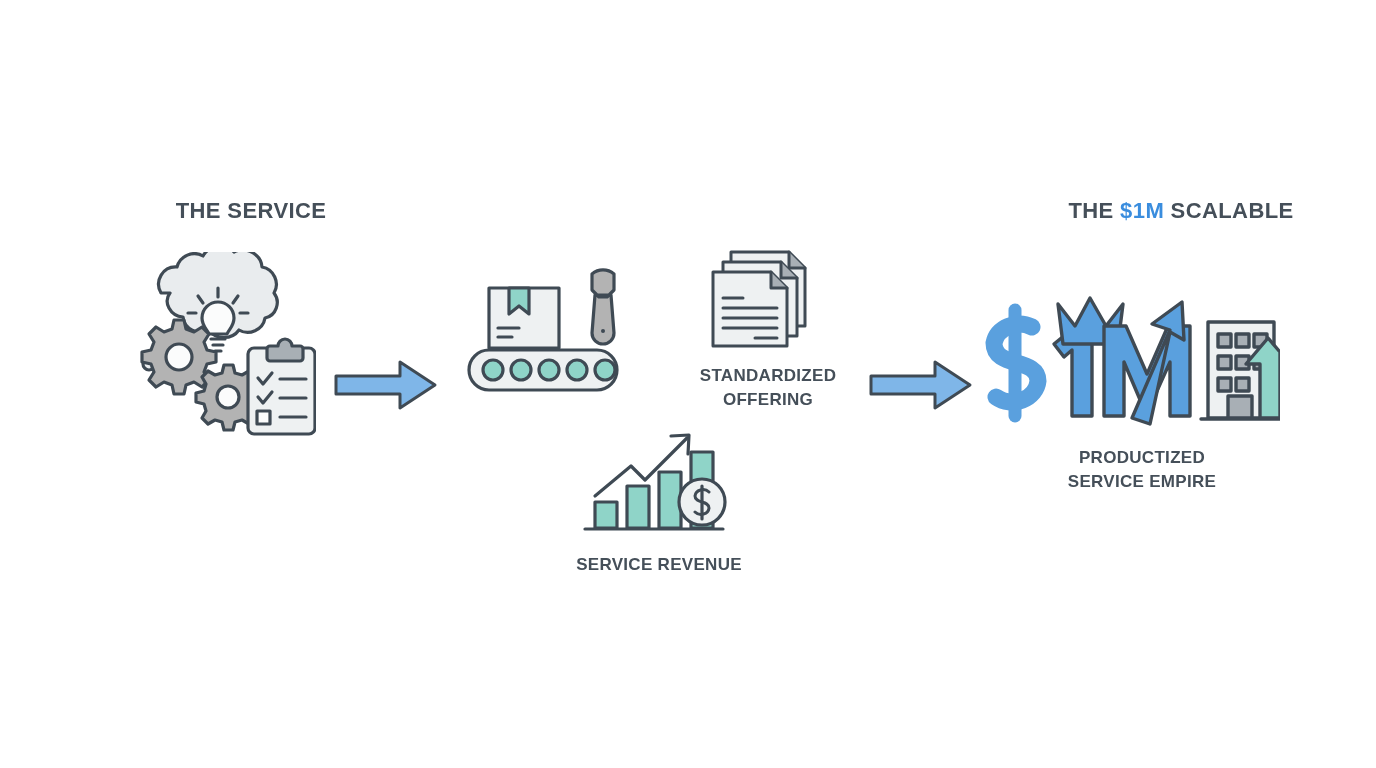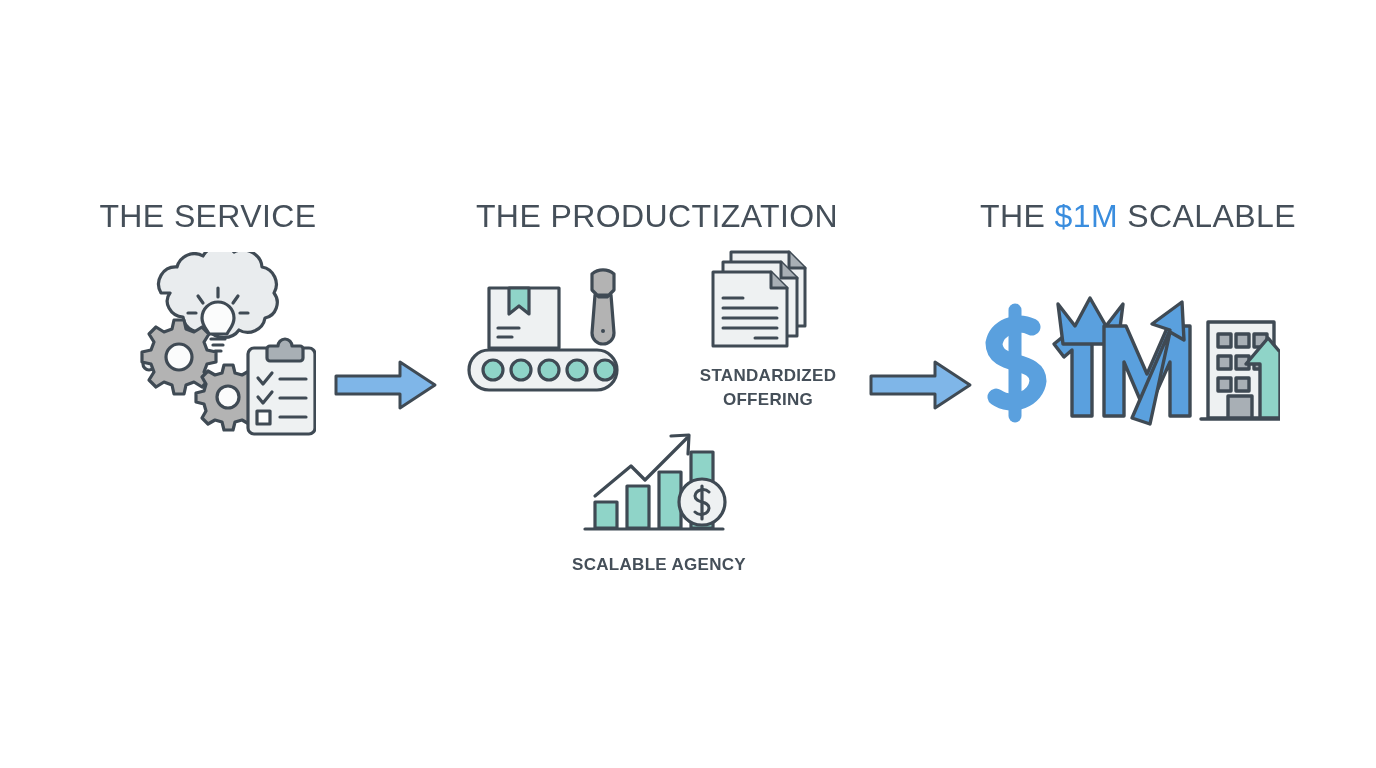--- a/index.html
+++ b/index.html
@@ -17,26 +17,27 @@
   .canvas {
     position: relative;
     width: 1376px;
     height: 768px;
     background: #ffffff;
   }
 
   
   .heading {
     position: absolute;
-    font-weight: normal;
-    font-size: 32px;
+    font-weight: bold;
+    font-size: 22px;
     letter-spacing: 0.4px;
     color: #454F59;
     white-space: nowrap;
     text-align: center;
+    margin-left: 43px;
   }
   .heading .accent { color: #3A8DDE; }
 
   #heading-service   { left: 0;    top: 198px; width: 416px; }
   #heading-product   { left: 415px;top: 198px; width: 484px; }
   #heading-outcome   { left: 900px;top: 198px; width: 476px; }
 
   
   .caption {
     position: absolute;
@@ -63,21 +64,20 @@
   #arrow-1        { left: 334px; top: 358px; }
   #arrow-2        { left: 869px; top: 358px; }
 </style>
 </head>
 <body>
 
 <div class="canvas">
 
   <div class="heading" id="heading-service"><span>THE SERVICE</span></div>
 
-  <div class="heading" id="heading-product"><span>THE PRODUCTIZATION</span></div>
 
   <div class="heading" id="heading-outcome"><span>THE </span><span class="accent">$1M</span><span> SCALABLE</span></div>
 
   <div class="icon-block" id="icon-agency">
     <svg width="212" height="196" viewBox="0 0 212 196" xmlns="http://www.w3.org/2000/svg">
       <g fill="none" stroke="#3F4A54" stroke-width="3.2" stroke-linecap="round" stroke-linejoin="round">
 
         <g>
           <path d="M57 41 c-7 -12 2 -27 16 -26 c3 -11 16 -17 26 -11 c6 -11 23 -13 31 -4 c12 -6 27 2 28 15 c12 2 18 16 12 26 c7 9 2 23 -9 25 c-2 12 -16 18 -26 12 c-7 10 -23 10 -30 0 c-11 6 -25 -1 -26 -13 c-13 -1 -20 -15 -13 -24 z" fill="#E9ECEE" stroke="#3F4A54"></path>
         </g>
@@ -208,21 +208,21 @@
 
         <g>
           <circle cx="119" cy="78" r="23" fill="#EEF1F2"></circle>
           <path d="M126 68 a8 7 0 0 0 -14 4 c0 8 14 4 14 12 a8 7 0 0 1 -14 4" stroke-width="3"></path>
           <line x1="119" y1="62" x2="119" y2="95"></line>
         </g>
       </g>
     </svg>
   </div>
 
-  <div class="caption" id="caption-scalable">SCALABLE AGENCY</div>
+  <div class="caption" id="caption-scalable">SERVICE REVENUE</div>
 
   <div class="icon-block" id="arrow-2">
     <svg width="104" height="54" viewBox="0 0 104 54" xmlns="http://www.w3.org/2000/svg">
       <path d="M2 18 L66 18 L66 4 L101 27 L66 50 L66 36 L2 36 Z" fill="#7FB6E8" stroke="#3F4A54" stroke-width="3" stroke-linejoin="round"></path>
     </svg>
   </div>
 
   <div class="icon-block" id="icon-money">
     <svg width="300" height="146" viewBox="0 0 300 146" xmlns="http://www.w3.org/2000/svg">
       <g stroke="#3F4A54" stroke-width="3.4" stroke-linejoin="round" stroke-linecap="round">
@@ -263,14 +263,16 @@
           <line x1="221" y1="127" x2="300" y2="127" stroke="#3F4A54"></line>
         </g>
 
         <g>
           <path d="M280 126 L280 72 L266 72 L288 46 L300 60 L300 126 Z" fill="#8FD4C8" stroke="#3F4A54"></path>
         </g>
       </g>
     </svg>
   </div>
 
+  <div class="caption" id="caption-empire">PRODUCTIZED
+SERVICE EMPIRE</div>
 
 </div>
 
 </body></html>

